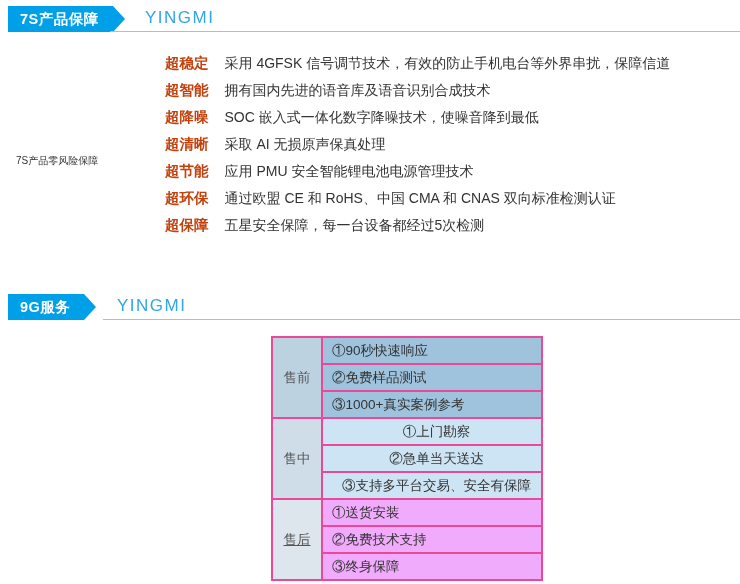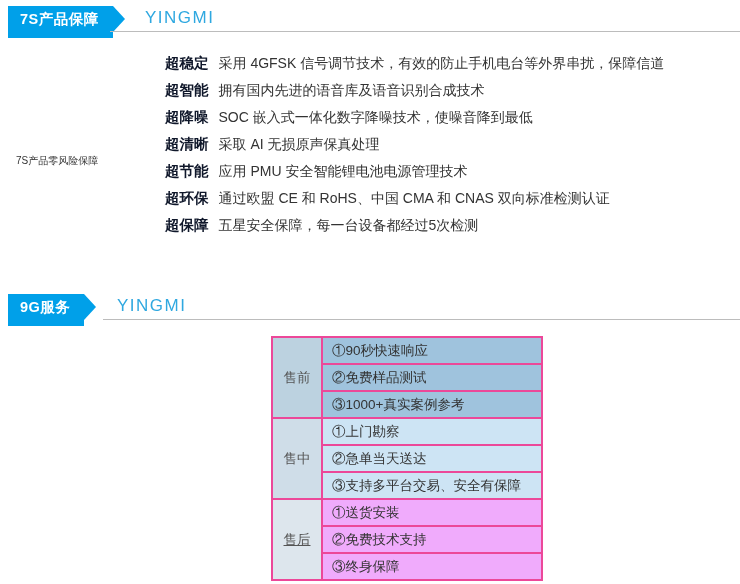--- a/index.html
+++ b/index.html
@@ -20,21 +20,21 @@
   .section-head {
     position: relative;
     height: 30px;
   }
   .tag {
     position: absolute;
     left: 8px;
     top: 0;
     height: 26px;
     line-height: 26px;
-    padding: 0 14px 6px 12px;
+    padding: 0 14px 0 12px;
     background: #00a0e9;
     color: #ffffff;
     font-size: 14.5px;
     font-weight: bold;
     letter-spacing: 0.5px;
     white-space: nowrap;
   }
   .tag::after {
     content: "";
     position: absolute;
@@ -85,23 +85,23 @@
     left: 165px;
     top: 0;
   }
   .s7-row {
     height: 27px;
     line-height: 27px;
     white-space: nowrap;
     font-size: 14.5px;
   }
   .s7-key {
-    color: #0f172a;
+    color: #c2410c;
     font-weight: bold;
-    margin-right: 10px;
+    margin-right: 16px;
   }
   .s7-val {
     color: #333;
     font-size: 14px;
   }
 
   
   #sec-9g { position: absolute; left: 0; top: 294px; width: 740px; }
   #sec-9g .brand { left: 117px; }
   #sec-9g .rule  { left: 103px; right: 0; }
@@ -131,21 +131,21 @@
     text-align: center;
     color: #555;
     font-size: 13.5px;
     line-height: 18px;
   }
   .stage-pre   { background: #bcd2e0; }
   .stage-mid   { background: #cfdde8; }
   .stage-post  { background: #dde6ed; text-decoration: underline; }
 
   .cell-pre   { background: #9fc3dd; }
-  .cell-mid   { background: #cde4f4; }
+  .cell-mid   { background: #cde4f4; text-align: center; }
   .cell-post  { background: #f0abfc; }
 </style>
 </head>
 <body>
 
 <div id="sec-7s">
   <div class="section-head">
     <div class="tag">7S产品保障</div>
     <div class="brand">YINGMI</div>
     <div class="rule"></div>

